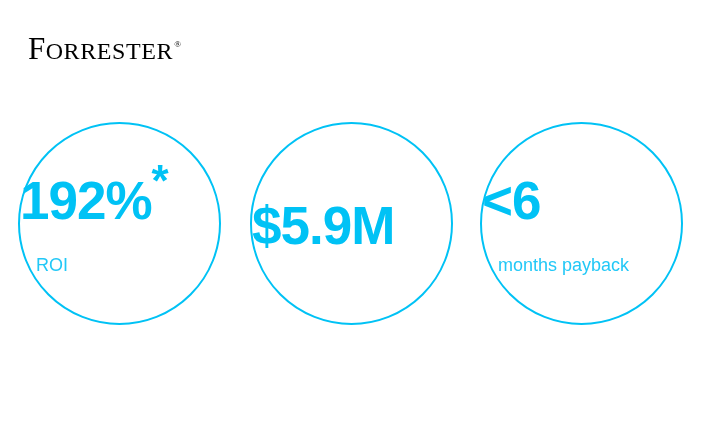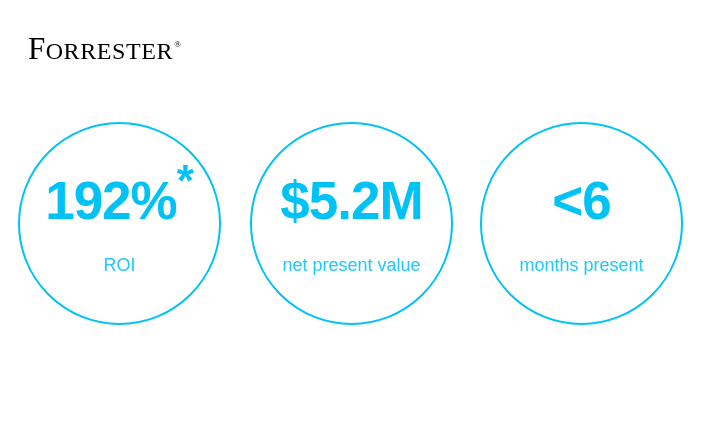--- a/index.html
+++ b/index.html
@@ -55,21 +55,20 @@
     position: absolute;
     width: 203px;
     height: 203px;
     top: 122px;
     border-radius: 50%;
     border: 2px solid #00C2F5;
     box-sizing: border-box;
     background: transparent;
     display: flex;
     flex-direction: column;
-    align-items: center;
     justify-content: center;
   }
   #circle-0 { left: 18px; }
   #circle-1 { left: 250px; }
   #circle-2 { left: 480px; }
 
   .stat-value {
     color: #00C2F5;
     font-family: "Liberation Sans", sans-serif;
     font-weight: bold;
@@ -111,22 +110,21 @@
   <div class="logo">
     <span class="logo-lead">F</span><span class="logo-rest">ORRESTER</span><span class="logo-reg">®</span>
   </div>
 
   <div class="stat-circle" id="circle-0">
     <div class="stat-value"><span>192%</span><span class="sup">*</span></div>
     <div class="stat-label">ROI</div>
   </div>
 
   <div class="stat-circle" id="circle-1">
-    <div class="stat-value"><span>$5.2M</span><span class="sup"></span></div>
-    <div class="stat-label">net present value</div>
+    <div class="stat-value"><span>$5.9M</span><span class="sup"></span></div>
   </div>
 
   <div class="stat-circle" id="circle-2">
     <div class="stat-value"><span>&lt;6</span><span class="sup"></span></div>
-    <div class="stat-label">months present</div>
+    <div class="stat-label">months payback</div>
   </div>
 
 </div>
 
 </body></html>

